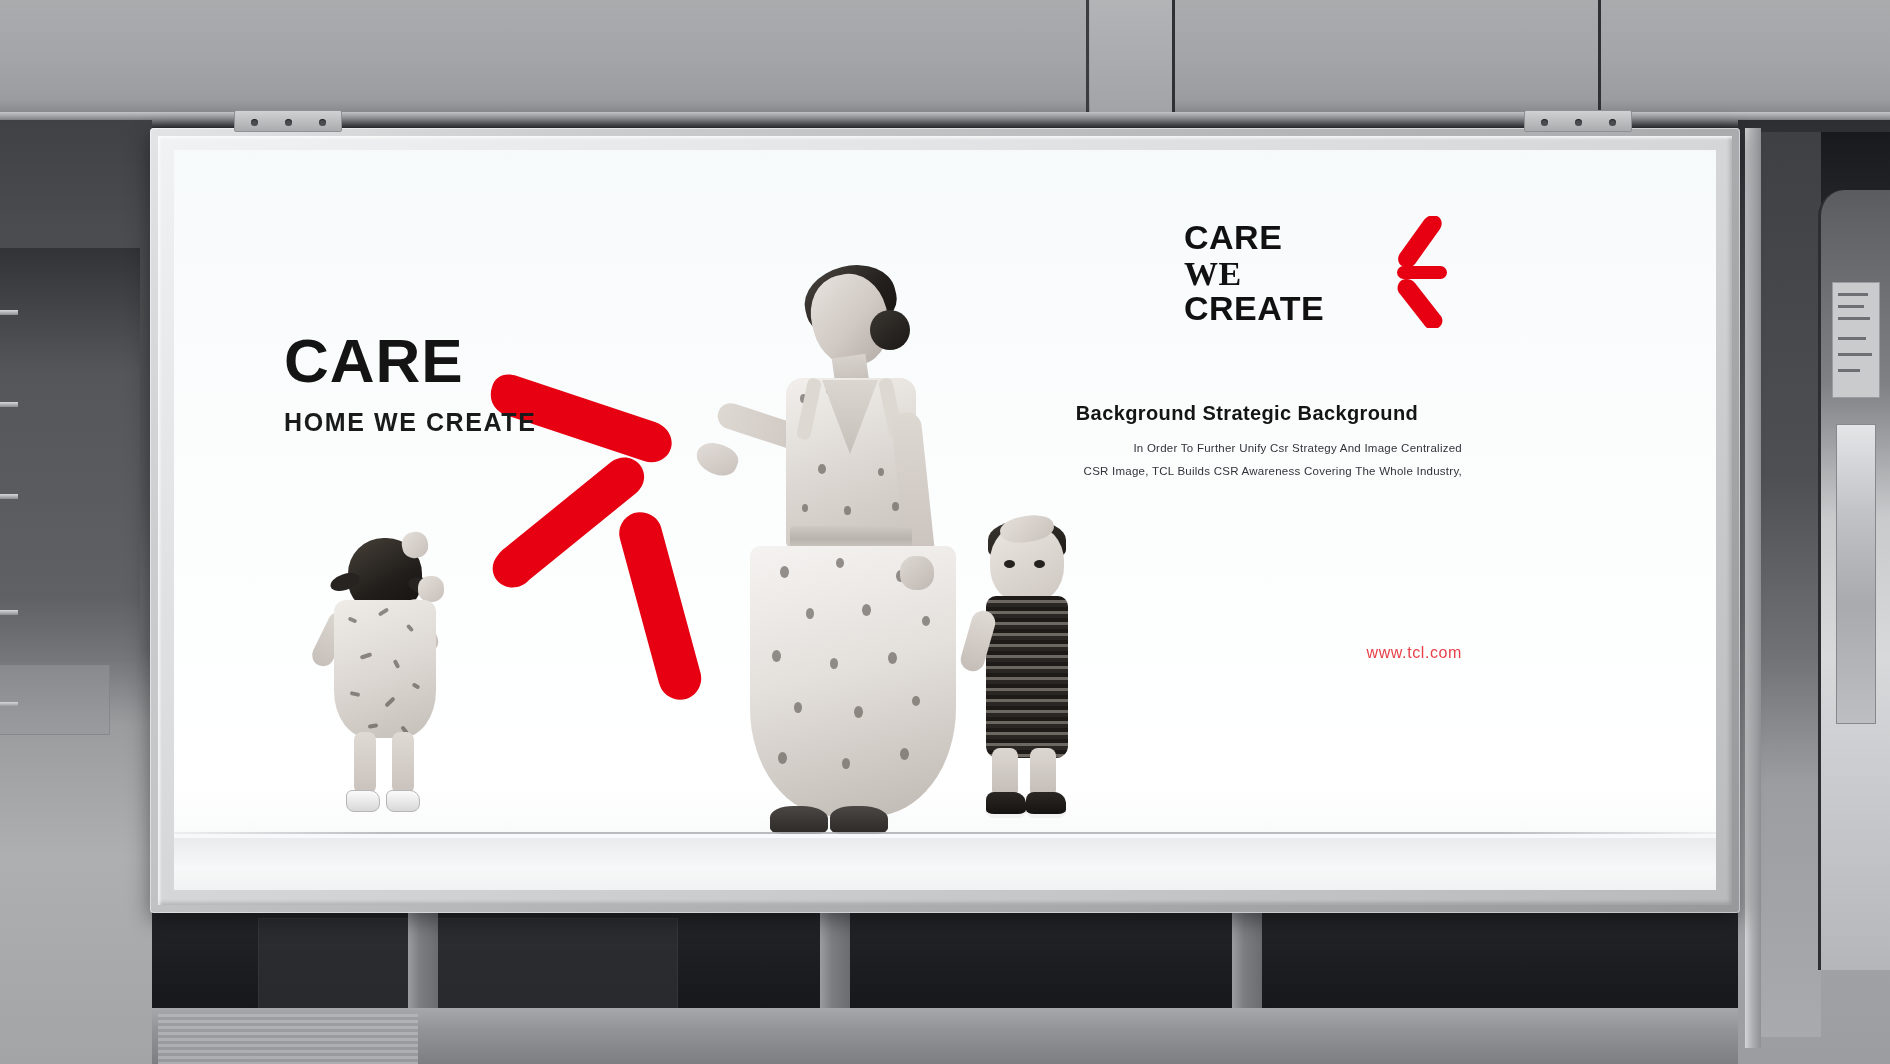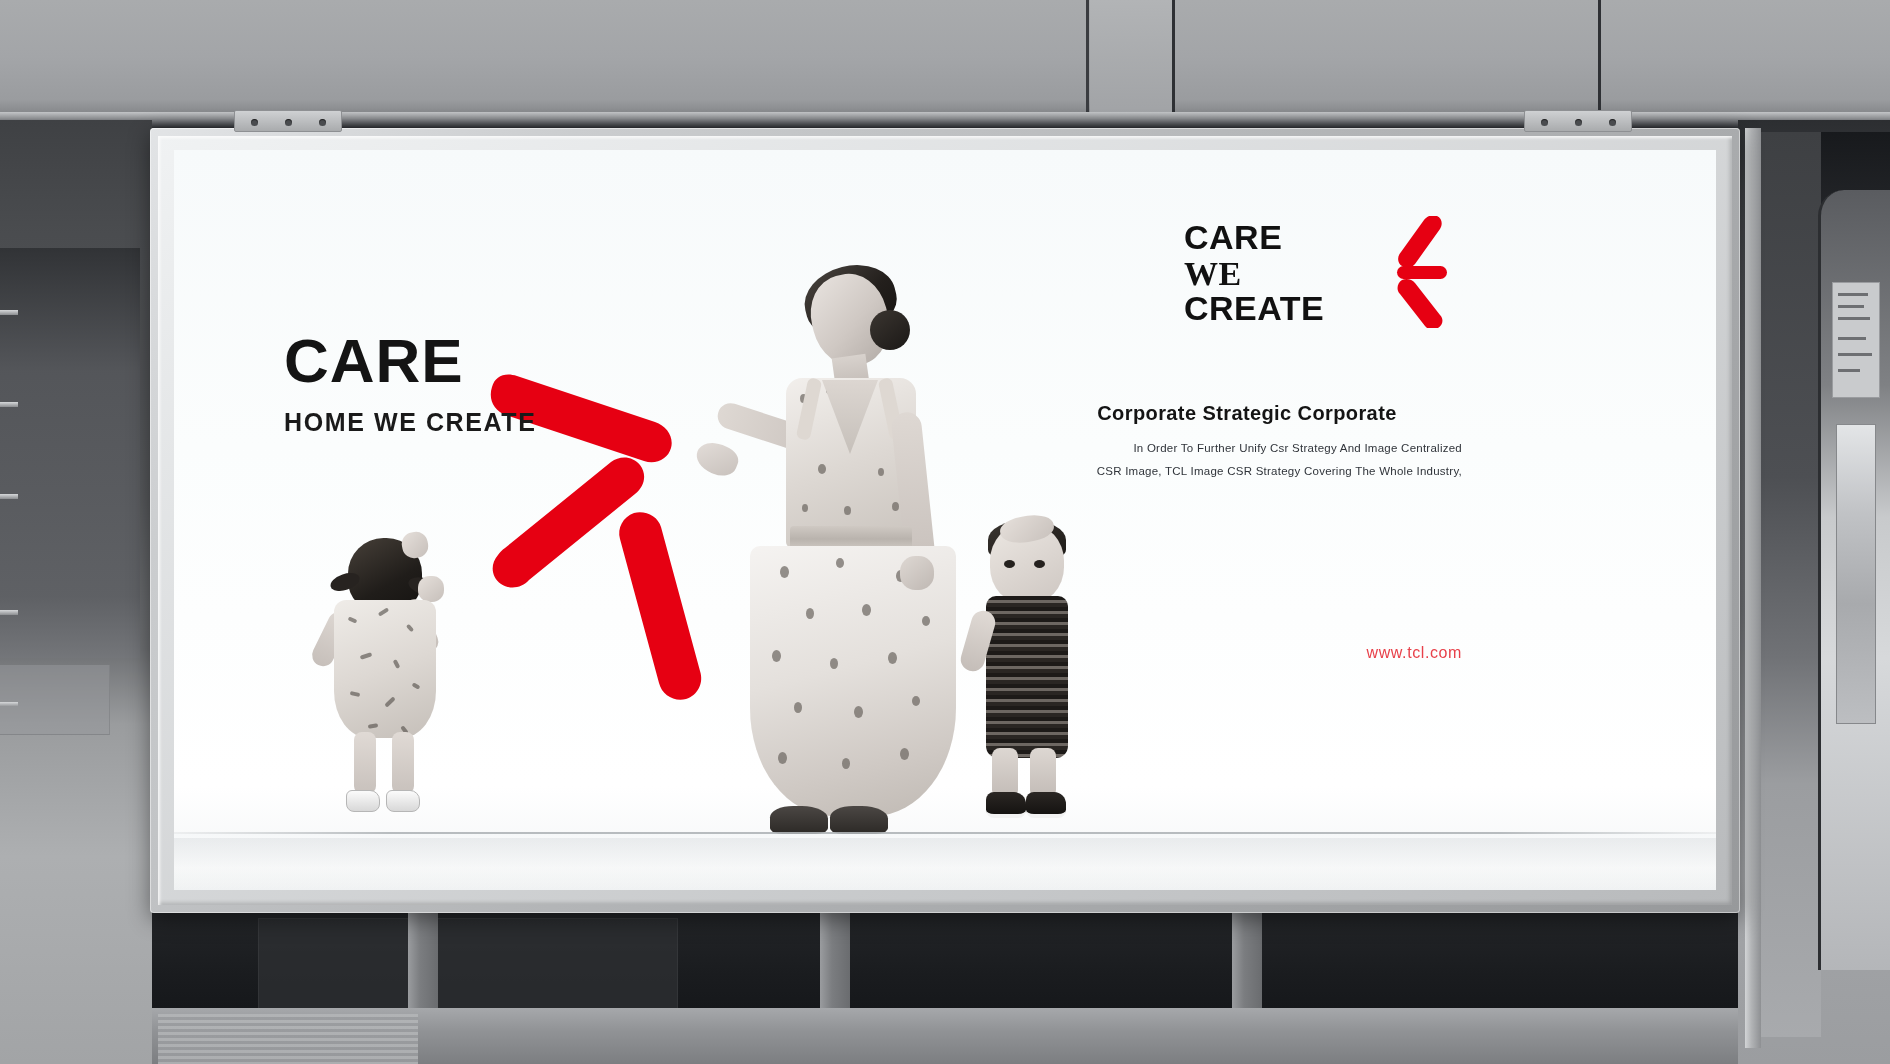--- a/index.html
+++ b/index.html
@@ -424,24 +424,24 @@
             <g fill="#e60012">
               <path d="M62 36 C58 40 58 47 63 50 C67 53 73 52 76 48 L101 13 C104 8 103 2 98 0 C93 -2 88 0 85 4 Z"></path>
               <rect x="58" y="50" width="50" height="13" rx="6.5"></rect>
               <path d="M63 64 C58 67 57 74 61 78 L86 110 C89 114 95 115 99 112 C104 109 105 103 101 99 L76 67 C73 63 67 62 63 64 Z"></path>
             </g>
           </svg>
         </div>
       </div>
 
       <div class="copy-block">
-        <div class="copy-title">Corporate Strategic Corporate</div>
+        <div class="copy-title">Background Strategic Background</div>
         <div class="copy-body">
           <p>In Order To Further Unify Csr Strategy And Image Centralized</p>
-          <p>CSR Image, TCL Image CSR Strategy Covering The Whole Industry,</p>
+          <p>CSR Image, TCL Builds CSR Awareness Covering The Whole Industry,</p>
         </div>
       </div>
       <div class="copy-url">www.tcl.com</div>
 
     </div>
   </div>
 
 </div>
 
 </body></html>

